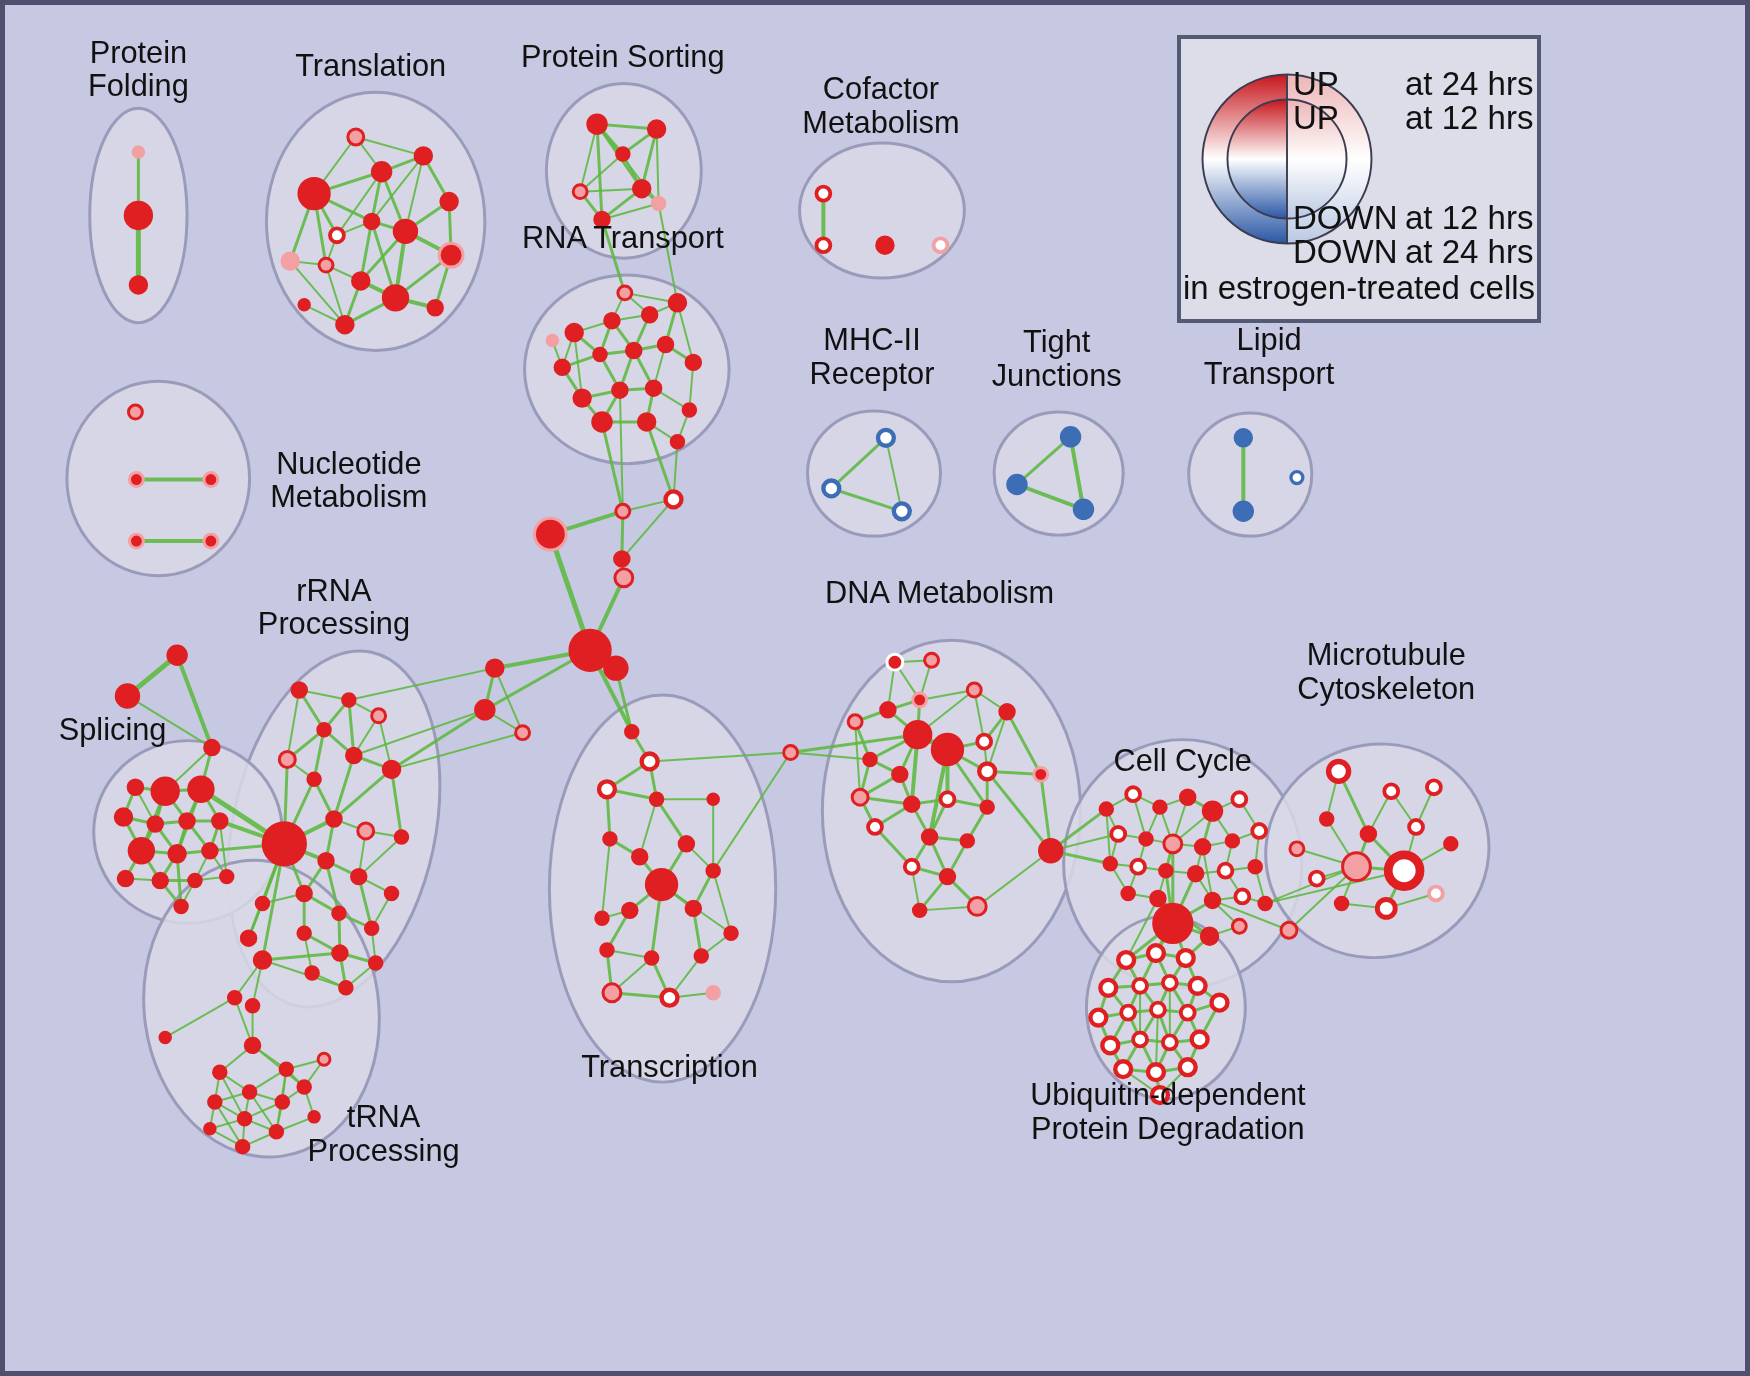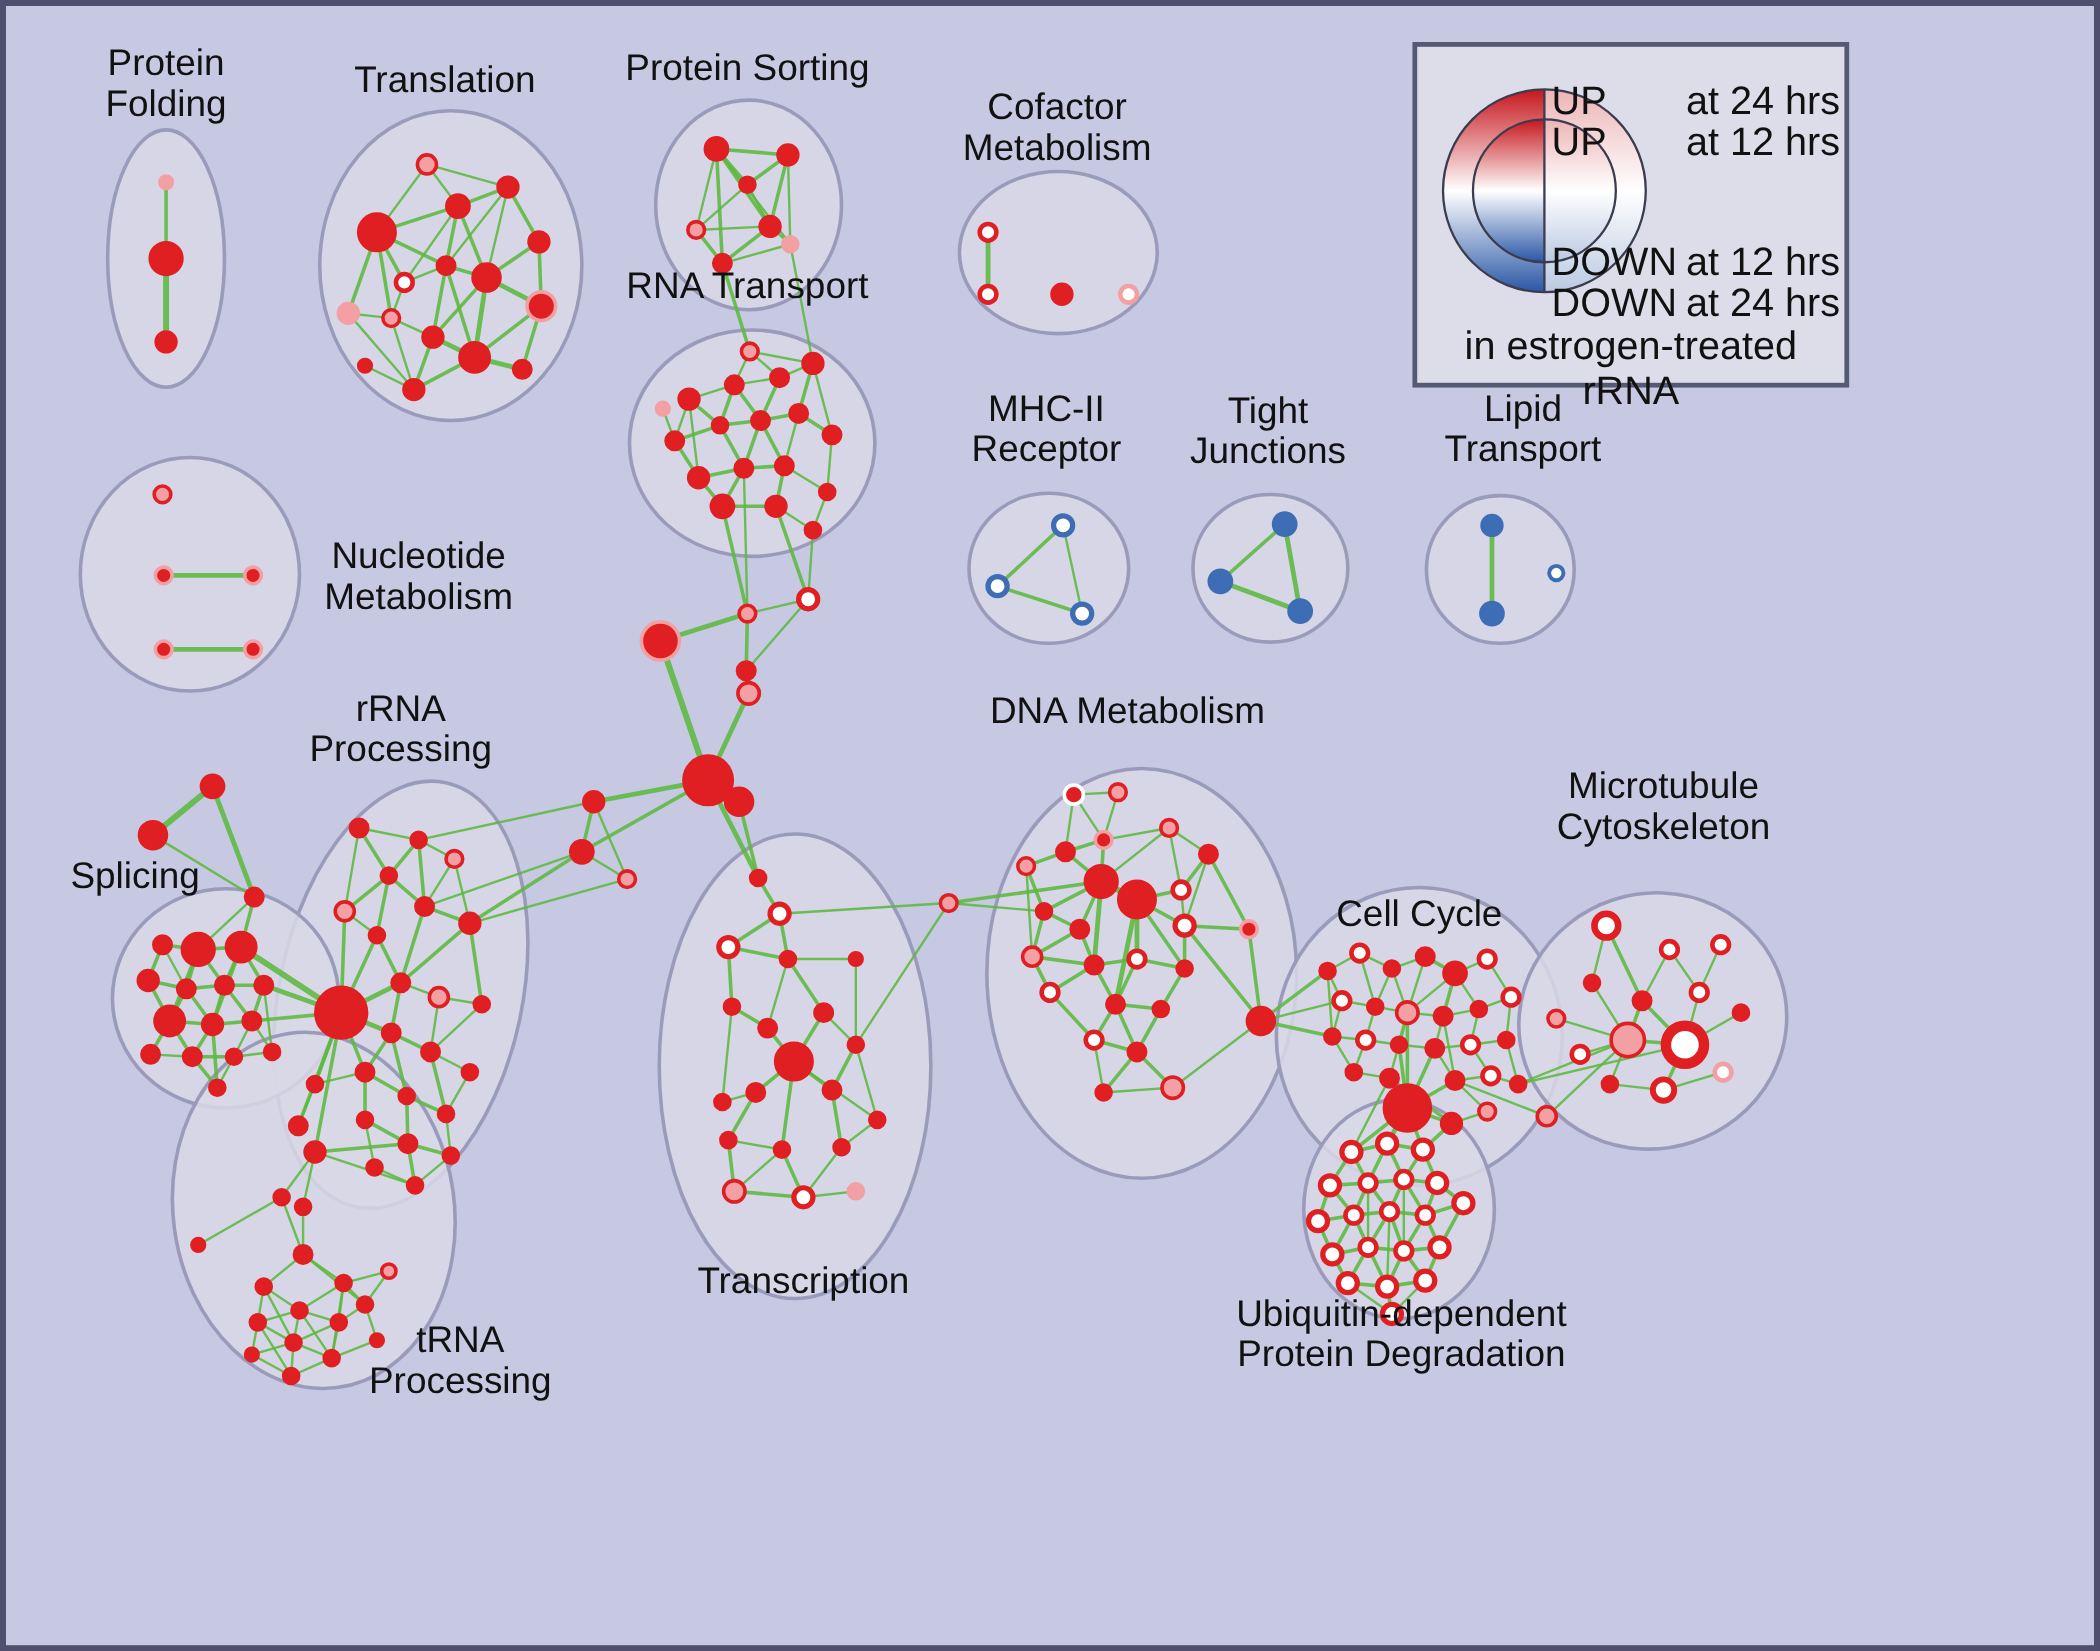--- a/index.html
+++ b/index.html
@@ -811,16 +811,16 @@
       <span class="ltime">at 12 hrs</span>
     </div>
     <div class="lrow" style="top:160px">
       <span class="ldir">DOWN</span>
       <span class="ltime">at 12 hrs</span>
     </div>
     <div class="lrow" style="top:194px">
       <span class="ldir">DOWN</span>
       <span class="ltime">at 24 hrs</span>
     </div>
-    <div class="lfoot" style="top:230px">in estrogen-treated rRNA</div>
+    <div class="lfoot" style="top:230px">in estrogen-treated cells</div>
   </div>
 
 </div>
 
 </body></html>

